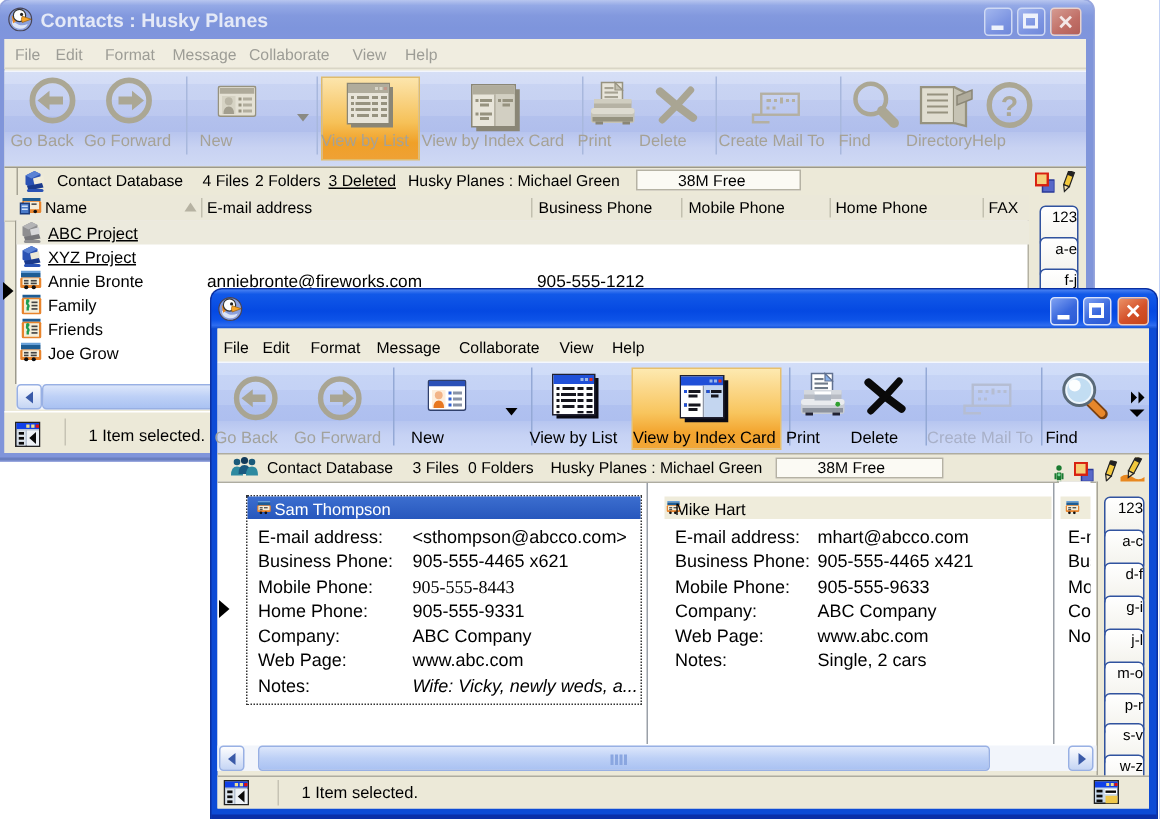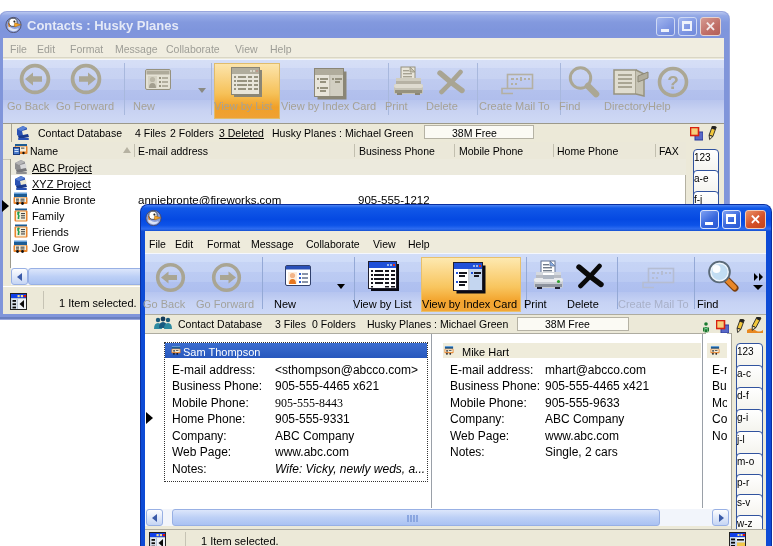--- a/index.html
+++ b/index.html
@@ -1,25 +1,25 @@
 <!DOCTYPE html>
 <html><head><meta charset="utf-8">
 <style>
 html,body{margin:0;padding:0;background:#fff;width:773px;height:546px;overflow:hidden;}
 *{box-sizing:border-box;}
 body{font-family:"Liberation Sans",sans-serif;-webkit-font-smoothing:none;}
 .abs{position:absolute;}
 .t{position:absolute;white-space:nowrap;line-height:14px;font-size:11px;color:#000;}
 .ti{position:absolute;white-space:nowrap;line-height:14px;font-size:10.5px;color:#000;}
-.win{position:absolute;margin-top:12px;}
+.win{position:absolute;}
 .tbt{position:absolute;white-space:nowrap;font-weight:bold;font-size:13px;}
 .wbtn{position:absolute;width:19px;height:19px;border-radius:3px;}
 .sep{position:absolute;width:1px;}
 .lbl{position:absolute;font-size:11px;white-space:nowrap;text-align:left;line-height:12px;}
-.tab{position:absolute;width:27px;height:28px;border:1px solid #31539f;border-radius:4px;background:linear-gradient(#ffffff,#f2f1ea);font-size:10px;text-align:left;line-height:15px;color:#000;}
+.tab{position:absolute;width:27px;height:28px;border:1px solid #31539f;border-radius:4px;background:linear-gradient(#ffffff,#f2f1ea);font-size:10px;text-align:right;line-height:15px;color:#000;}
 .card-t{position:absolute;white-space:nowrap;font-size:12px;line-height:14px;color:#000;}
 .tri-r{position:absolute;width:0;height:0;border-top:6px solid transparent;border-bottom:6px solid transparent;border-left:7px solid #000;}
 </style></head>
 <body>
 
 <div class="win" id="w1" style="left:0;top:0;width:729px;height:307px;background:#8095da;border-radius:7px 7px 0 0;box-shadow:0 0 0 1px #98a6dd;">
 
   <div class="abs" style="left:0;top:0;width:729px;height:26px;border-radius:7px 7px 0 0;background:linear-gradient(180deg,#b8c6ef 0%,#94a9e6 14%,#8399de 40%,#7e95dc 70%,#8095dd 100%);"></div>
   <div class="abs" id="w1icon" style="left:5px;top:4px;width:17px;height:17px;"><svg width="17" height="17">
         <circle cx="8.5" cy="9" r="7.6" fill="#8ca0dc" stroke="#474457" stroke-width=".8"></circle>
@@ -646,21 +646,21 @@
         <rect x="0.5" y="3.5" width="11" height="5.5" rx="1" fill="#e8842c"></rect>
         <rect x="1.5" y="4" width="9" height="3.5" fill="#f4eeda"></rect>
         <g fill="#444">
           <rect x="2.5" y="5" width="2.4" height="1"></rect>
           <rect x="6" y="5" width="3" height="1"></rect>
           <rect x="2.5" y="6.6" width="2.4" height="0.9"></rect>
         </g>
         <circle cx="3.5" cy="9.6" r="1.1" fill="#111"></circle>
         <circle cx="7.5" cy="9.6" r="1.1" fill="#111"></circle>
       </svg>
-    <div class="card-t" style="left:321px;top:140px;font-size:11px;">Mike Hart</div>
+    <div class="card-t" style="left:309px;top:140px;font-size:11px;">Mike Hart</div>
     <div class="card-t" style="left:309px;top:158px;">E-mail address:</div>
       <div class="card-t" style="left:404px;top:158px;">mhart@abcco.com</div>
     <div class="card-t" style="left:309px;top:174px;">Business Phone:</div>
       <div class="card-t" style="left:404px;top:174px;">905-555-4465 x421</div>
     <div class="card-t" style="left:309px;top:191px;">Mobile Phone:</div>
       <div class="card-t" style="left:404px;top:191px;">905-555-9633</div>
     <div class="card-t" style="left:309px;top:207px;">Company:</div>
       <div class="card-t" style="left:404px;top:207px;">ABC Company</div>
     <div class="card-t" style="left:309px;top:224px;">Web Page:</div>
       <div class="card-t" style="left:404px;top:224px;">www.abc.com</div>

